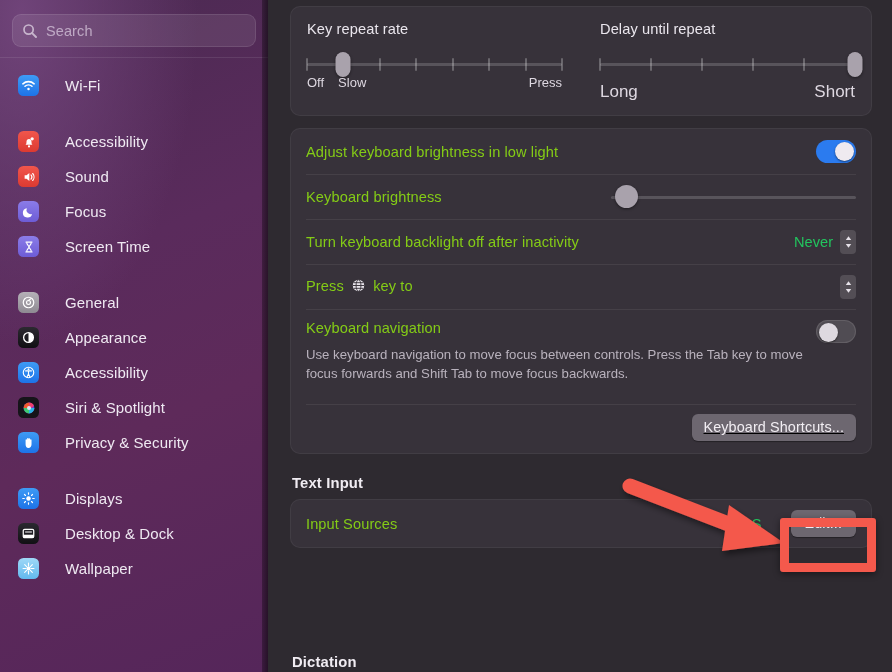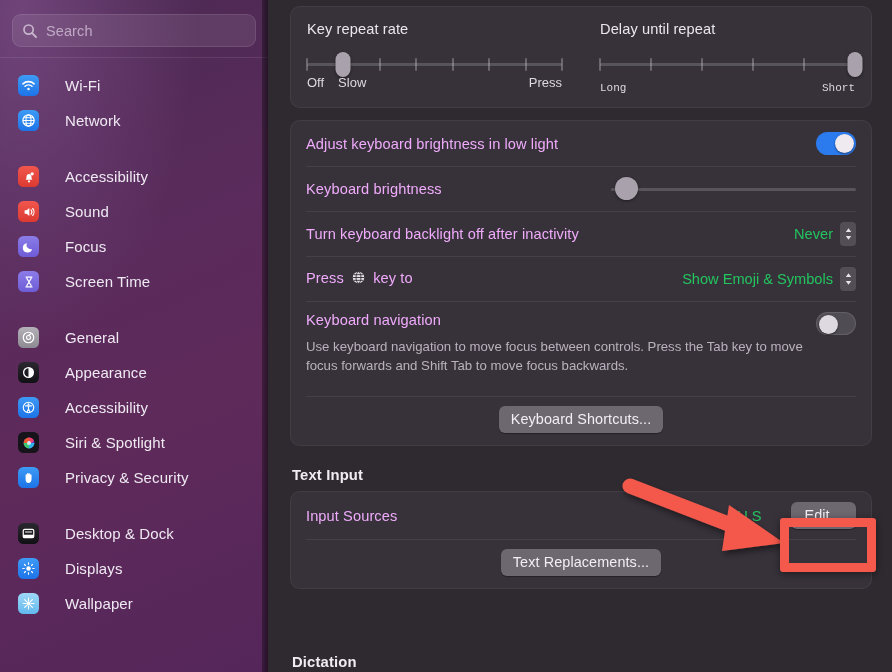--- a/index.html
+++ b/index.html
@@ -70,21 +70,21 @@
     margin-bottom: 12px;
   }
   .row {
     display: flex; align-items: center;
     padding: 0 15px; min-height: 45px; position: relative;
   }
   .row + .row::before {
     content:""; position:absolute; left:15px; right:15px; top:0; height:1px;
     background: rgba(255,255,255,.072);
   }
-  .row-label { font-size: 14.6px; color: #f0abfc; letter-spacing: .1px; }
+  .row-label { font-size: 14.6px; color: #84cc16; letter-spacing: .1px; }
   .spacer { flex: 1 1 auto; }
   .row-value { font-size: 14.6px; color: #22c55e; margin-right: 7px; }
 
   
   .sliders { display: flex; padding: 14px 16px 13px 16px; }
   .slider-col { flex: 1 1 0; min-width: 0; }
   .slider-col.left { padding-right: 26px; }
   .slider-col.right { padding-left: 12px; }
   .slider-title { font-size: 14.6px; color: #eae6ed; margin-bottom: 16px; letter-spacing:.1px;}
   .track-wrap { position: relative; height: 22px; }
@@ -97,21 +97,21 @@
     background: rgba(255,255,255,.26); border-radius: 1px; transform: translateX(-1px);
   }
   .thumb-pill {
     position: absolute; top: -1px; width: 15px; height: 25px;
     border-radius: 8px; background: #a9a2ac;
     box-shadow: 0 1px 3px rgba(0,0,0,.45);
     transform: translateX(-7.5px);
   }
   .slider-ends {
     display: flex; justify-content: space-between; margin-top: 7px;
-    font-size: 11px; color: #ded8e1; font-family: Liberation Mono, monospace;
+    font-size: 17px; color: #ded8e1;
   }
   .ends-left-dual { position: relative; height: 17px; font-size: 13px; color:#ded8e1;}
   .ends-left-dual span { position: absolute; top: 0; }
 
   
   .toggle { width: 40px; height: 23px; border-radius: 12px; position: relative; flex: 0 0 40px; }
   .toggle.on { background: #2b7bef; }
   .toggle.off { background: rgba(255,255,255,.13); border: 1px solid rgba(255,255,255,.10); }
   .toggle .knob {
     position: absolute; top: 2px; width: 19px; height: 19px; border-radius: 50%;
@@ -139,21 +139,21 @@
 
   
   .btn {
     background: #6d6770; color: #f2eef3;
     border: none; border-radius: 6px;
     font-family: "Liberation Sans", sans-serif;
     font-size: 14.4px; padding: 5px 12px 6px 12px;
     box-shadow: 0 1px 1px rgba(0,0,0,.35);
     cursor: default; letter-spacing: .1px;
   }
-  .btn-row { display: flex; justify-content: center; padding: 10px 15px 12px 15px; position: relative; }
+  .btn-row { display: flex; justify-content: flex-end; padding: 10px 15px 12px 15px; position: relative; text-decoration: underline; }
   .btn-row::before {
     content:""; position:absolute; left:15px; right:15px; top:0; height:1px;
     background: rgba(255,255,255,.072);
   }
 
   .nav-desc { font-size: 13.2px; color: #b9b2bd; line-height: 1.42; padding: 0 15px 21px 15px; max-width: 545px; }
   .nav-head { padding-bottom: 3px; min-height: 34px; align-items: flex-start; padding-top: 11px;}
 
   .section-head {
     font-size: 14.8px; font-weight: bold; color: #f0ecf2;
@@ -197,31 +197,20 @@
         <div class="sb-item">
           <span class="sb-ico" style="background:linear-gradient(180deg,#3e9bf5,#1d73e8)">
             <svg width="15" height="15" viewBox="0 0 16 16">
               <path d="M2 6.2a9 9 0 0 1 12 0" fill="none" stroke="#fff" stroke-width="1.7" stroke-linecap="round"></path>
               <path d="M4.3 8.8a5.6 5.6 0 0 1 7.4 0" fill="none" stroke="#fff" stroke-width="1.7" stroke-linecap="round"></path>
               <circle cx="8" cy="11.7" r="1.3" fill="#fff"></circle>
             </svg>
           </span>
           <span class="sb-label">Wi-Fi</span>
         </div>
-        <div class="sb-item">
-          <span class="sb-ico" style="background:linear-gradient(180deg,#3e9bf5,#1d73e8)">
-            <svg width="15" height="15" viewBox="0 0 16 16">
-              <circle cx="8" cy="8" r="6" fill="none" stroke="#fff" stroke-width="1.3"></circle>
-              <ellipse cx="8" cy="8" rx="2.7" ry="6" fill="none" stroke="#fff" stroke-width="1.1"></ellipse>
-              <line x1="2" y1="8" x2="14" y2="8" stroke="#fff" stroke-width="1.1"></line>
-              <path d="M3.2 5h9.6M3.2 11h9.6" stroke="#fff" stroke-width="1"></path>
-            </svg>
-          </span>
-          <span class="sb-label">Network</span>
-        </div>
       </div>
 
       <div class="sb-gap"></div>
 
       <div class="sb-group">
         <div class="sb-item">
           <span class="sb-ico" style="background:linear-gradient(180deg,#f1564c,#dc3a31)">
             <svg width="14" height="14" viewBox="0 0 16 16">
               <path d="M4 11.2h8c-.9-.8-1.1-1.7-1.1-3.3 0-2-1.2-3.4-2.9-3.4S5.1 5.9 5.1 7.9c0 1.6-.2 2.5-1.1 3.3z" fill="#fff"></path>
               <circle cx="8" cy="13" r="1.2" fill="#fff"></circle>
@@ -310,47 +299,47 @@
               <path d="M4.1 8V4.5a.85.85 0 0 1 1.7 0V7.4V3a.85.85 0 0 1 1.7 0v4.4V3.3a.85.85 0 0 1 1.7 0v4.1V4.6a.85.85 0 0 1 1.7 0v4.8c0 2.4-1.5 4.2-3.6 4.2S4.1 11.8 4.1 9.4z" fill="#fff"></path>
             </svg>
           </span>
           <span class="sb-label">Privacy &amp; Security</span>
         </div>
       </div>
 
       <div class="sb-gap"></div>
 
       <div class="sb-group">
-        <div class="sb-item">
-          <span class="sb-ico" style="background:linear-gradient(180deg,#2b2930,#111014)">
-            <svg width="15" height="15" viewBox="0 0 16 16">
-              <rect x="2.4" y="3.6" width="11.2" height="8.8" rx="1.5" fill="none" stroke="#fff" stroke-width="1.3"></rect>
-              <rect x="2.4" y="9.3" width="11.2" height="3.1" fill="#fff"></rect>
-              <line x1="4.4" y1="6.4" x2="11.6" y2="6.4" stroke="#fff" stroke-width="1.2"></line>
-            </svg>
-          </span>
-          <span class="sb-label">Desktop &amp; Dock</span>
-        </div>
         <div class="sb-item">
           <span class="sb-ico" style="background:linear-gradient(180deg,#3e9bf5,#1d73e8)">
             <svg width="15" height="15" viewBox="0 0 16 16">
               <circle cx="8" cy="8" r="2.4" fill="#fff"></circle>
               <g stroke="#fff" stroke-width="1.25" stroke-linecap="round">
                 <line x1="8" y1="1.9" x2="8" y2="3.5"></line>
                   <line x1="8" y1="12.5" x2="8" y2="14.1"></line>
                 <line x1="1.9" y1="8" x2="3.5" y2="8"></line>
                   <line x1="12.5" y1="8" x2="14.1" y2="8"></line>
                 <line x1="3.7" y1="3.7" x2="4.8" y2="4.8"></line>
                   <line x1="11.2" y1="11.2" x2="12.3" y2="12.3"></line>
                 <line x1="12.3" y1="3.7" x2="11.2" y2="4.8"></line>
                   <line x1="4.8" y1="11.2" x2="3.7" y2="12.3"></line>
               </g>
             </svg>
           </span>
           <span class="sb-label">Displays</span>
+        </div>
+        <div class="sb-item">
+          <span class="sb-ico" style="background:linear-gradient(180deg,#2b2930,#111014)">
+            <svg width="15" height="15" viewBox="0 0 16 16">
+              <rect x="2.4" y="3.6" width="11.2" height="8.8" rx="1.5" fill="none" stroke="#fff" stroke-width="1.3"></rect>
+              <rect x="2.4" y="9.3" width="11.2" height="3.1" fill="#fff"></rect>
+              <line x1="4.4" y1="6.4" x2="11.6" y2="6.4" stroke="#fff" stroke-width="1.2"></line>
+            </svg>
+          </span>
+          <span class="sb-label">Desktop &amp; Dock</span>
         </div>
         <div class="sb-item">
           <span class="sb-ico" style="background:linear-gradient(180deg,#9fd8f7,#62b9ee)">
             <svg width="15" height="15" viewBox="0 0 16 16">
               <circle cx="8" cy="8" r="2.1" fill="#fff"></circle>
               <g stroke="#fff" stroke-width="1.2" stroke-linecap="round">
                 <line x1="8" y1="2.2" x2="8" y2="5.2"></line>
                   <line x1="8" y1="10.8" x2="8" y2="13.8"></line>
                 <line x1="2.2" y1="8" x2="5.2" y2="8"></line>
                   <line x1="10.8" y1="8" x2="13.8" y2="8"></line>
@@ -456,21 +445,20 @@
                 <ellipse cx="8" cy="8" rx="2.6" ry="6.1" fill="none"></ellipse>
                 <line x1="1.9" y1="8" x2="14.1" y2="8"></line>
                 <line x1="3.1" y1="5" x2="12.9" y2="5"></line>
                 <line x1="3.1" y1="11" x2="12.9" y2="11"></line>
               </g>
             </svg>
           </span>
           <span>key to</span>
         </span>
         <span class="spacer"></span>
-        <span class="row-value">Show Emoji &amp; Symbols</span>
         <span class="stepper">
           <svg width="9" height="14" viewBox="0 0 9 14">
             <path d="M4.5 1.2L7.2 5H1.8z" fill="#e6e2e9"></path>
             <path d="M4.5 12.8L1.8 9h5.4z" fill="#e6e2e9"></path>
           </svg>
         </span>
       </div>
 
       <div class="row nav-head">
         <span class="row-label">Keyboard navigation</span>
@@ -487,23 +475,20 @@
     </div>
 
     <div class="section-head">Text Input</div>
 
     <div class="card">
       <div class="row" style="min-height:47px">
         <span class="row-label">Input Sources</span>
         <span class="spacer"></span>
         <span class="row-value" style="margin-right:29px">U.S</span>
         <button class="btn" style="padding:5px 14px 6px 14px">Edit...</button>
-      </div>
-      <div class="btn-row">
-        <button class="btn">Text Replacements...</button>
       </div>
     </div>
 
     <div class="section-head cut">Dictation</div>
 
   </div>
 
   <div class="anno">
     <svg width="892" height="672" style="position:absolute;top:0;left:0">
       <defs>

